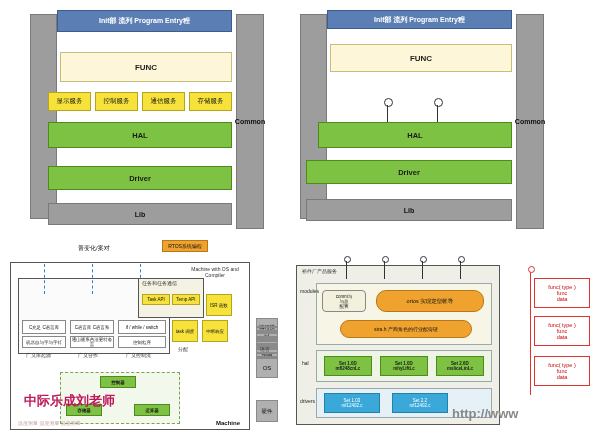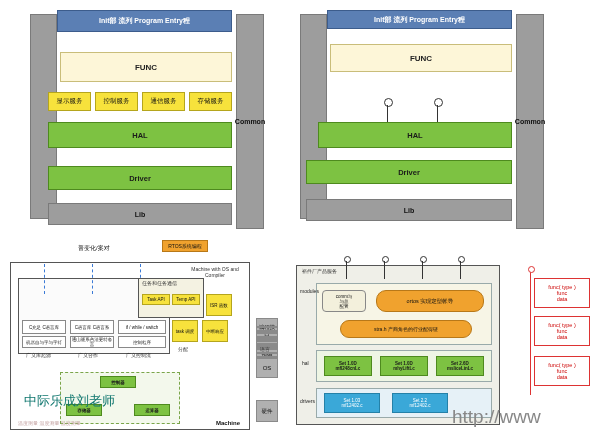--- a/index.html
+++ b/index.html
@@ -14,22 +14,22 @@
   .graylight{background:#b0b0b0;border:1px solid #8a8a8a;color:#111;font-size:7px;}
   .cyan{background:#3aa8d8;border:1px solid #2481a8;color:#fff;font-size:6px;}
   .white{background:#fff;border:1px solid #888;color:#111;font-size:6px;}
   .orange{background:#f0a22e;border:1px solid #b87818;color:#111;font-size:6px;}
   .panel{position:absolute;box-sizing:border-box;border:1px solid #555;background:#fff;}
   .lbl{position:absolute;font-size:6px;color:#111;}
   .lblsm{position:absolute;font-size:5px;color:#333;}
   .dash{position:absolute;border-left:1px dashed #3b7ad6;}
   .vline{position:absolute;background:#333;width:1px;}
   .redbox{position:absolute;box-sizing:border-box;border:1px solid #d33;background:#fff;color:#c00;font-size:5.5px;display:flex;flex-direction:column;align-items:center;justify-content:center;}
-  .watermark{position:absolute;color:#0f766e;font-weight:normal;}
-  .wm2{position:absolute;color:#888;font-size:19px;font-weight:normal;}
+  .watermark{position:absolute;color:#be185d;font-weight:bold;}
+  .wm2{position:absolute;color:#888;font-size:13px;font-weight:bold;}
   .circ{position:absolute;width:7px;height:7px;border:1px solid #333;border-radius:50%;background:#fff;}
   .smallcirc{position:absolute;width:5px;height:5px;border:1px solid #333;border-radius:50%;background:#fff;}
   .rgroup{position:absolute;box-sizing:border-box;border:1px solid #9aa;background:#eef3f8;}
   .rlabel{position:absolute;font-size:6px;color:#222;}
 </style>
 </head>
 <body>
 
 <div id="root">
 

